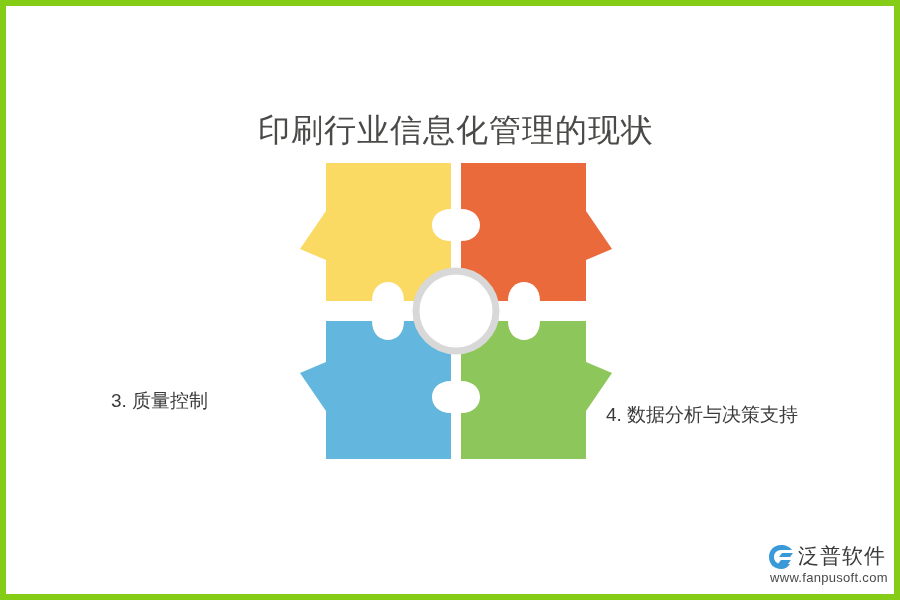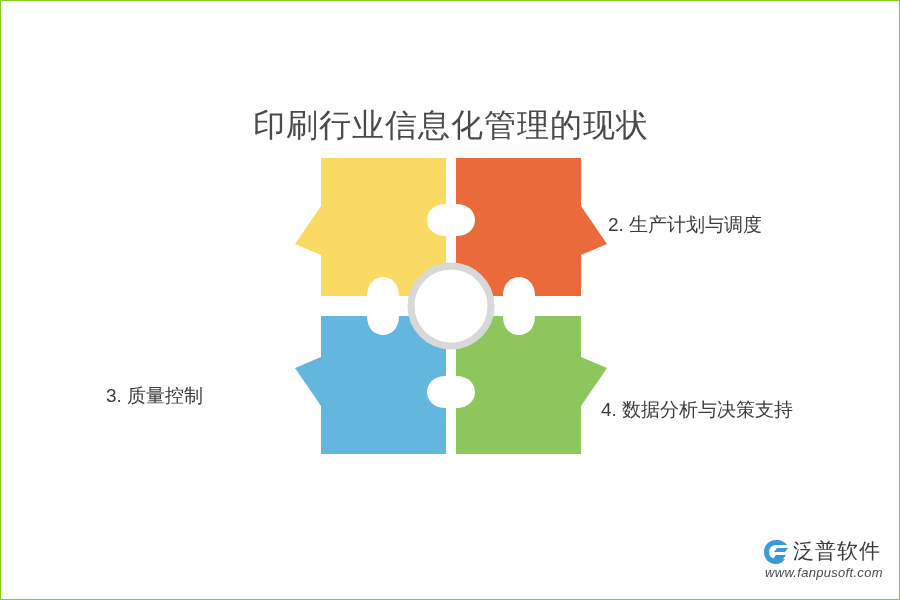--- a/index.html
+++ b/index.html
@@ -12,21 +12,21 @@
     background: #ffffff;
     font-family: "Liberation Sans", sans-serif;
     overflow: hidden;
   }
   #page {
     position: relative;
     width: 900px;
     height: 600px;
     background: #ffffff;
     box-sizing: border-box;
-    border: 1px solid #84cc16;
+    border: 6px solid #84cc16;
   }
   #title {
     position: absolute;
     left: 0;
     top: 82px;
     width: 900px;
     text-align: center;
     font-size: 32px;
     color: #4a4a48;
     letter-spacing: 1px;
@@ -77,21 +77,20 @@
     white-space: nowrap;
   }
   #logo-url {
     position: absolute;
     left: 2px;
     top: 28px;
     font-size: 13px;
     color: #4a4a4a;
     letter-spacing: 0.3px;
     white-space: nowrap;
-    font-style: italic;
   }
 </style>
 </head>
 <body>
 
 <div id="page">
 
   <h1 id="title">印刷行业信息化管理的现状</h1>
 
   <div id="puzzle-wrap">
@@ -142,21 +141,20 @@
                L300 170
                L300 211
                L326 222
                L300 260
                L300 308 Z"></path>
 
       <circle cx="170" cy="160" r="40" fill="#ffffff" stroke="#d8d8d8" stroke-width="7"></circle>
     </svg>
   </div>
 
-  <div class="label" id="label-2">2. 生产计划与调度</div>
   <div class="label" id="label-3">3. 质量控制</div>
   <div class="label" id="label-4">4. 数据分析与决策支持</div>
 
   <div id="logo">
     <svg id="logo-mark" viewBox="0 0 26 26" xmlns="http://www.w3.org/2000/svg">
       <path d="M13 1 C6 1 1 6 1 13 C1 20 6 25 13 25 C17 25 20 23 22 20 L13 20 C9 20 6 17 6 13 C6 9 9 6 13 6 L24 6 C22 3 18 1 13 1 Z" fill="#3a9ad9"></path>
       <path d="M14 9 L25 9 L22 13 L11 13 Z" fill="#3a9ad9"></path>
       <path d="M13 16 L23 16 L20 20 L10 20 Z" fill="#3a9ad9"></path>
     </svg>
     <div id="logo-text">泛普软件</div>

